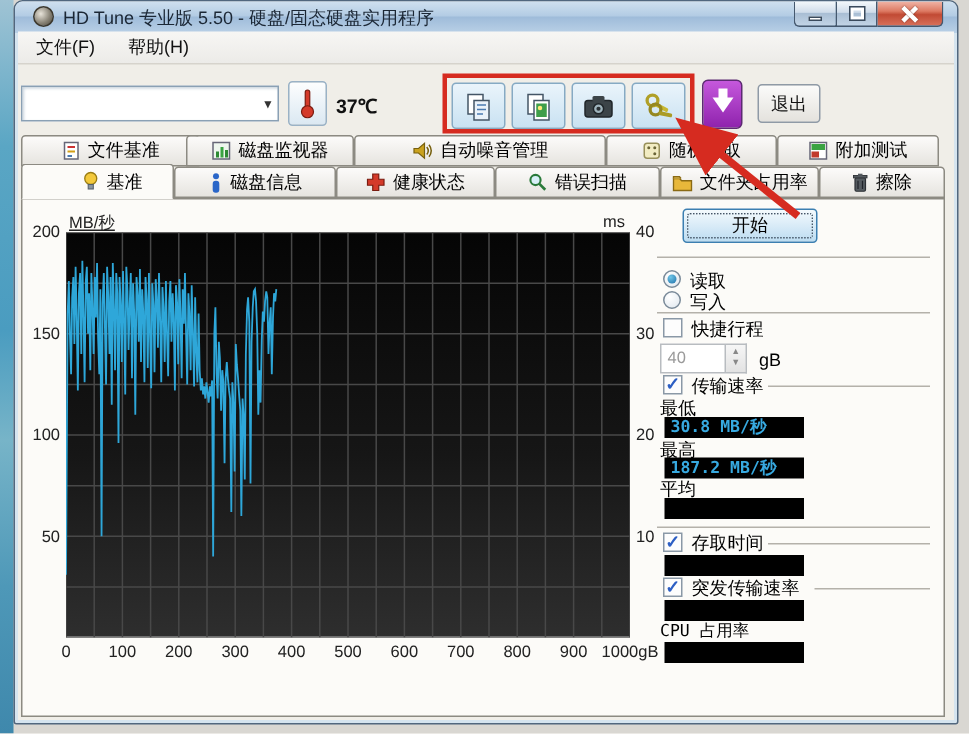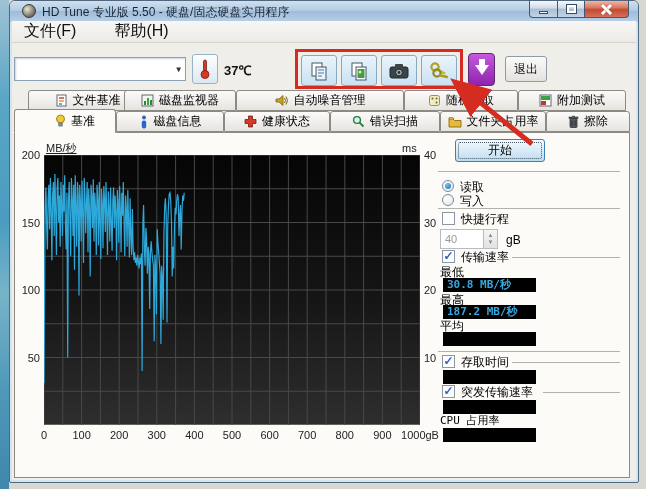--- a/index.html
+++ b/index.html
@@ -32,21 +32,21 @@
   .glyph-min { width:9px; height:3px; background:#fff; border:1px solid #3a4a5c; margin-top:6px; }
   .glyph-max { width:9px; height:8px; border:2px solid #fff; outline:1px solid #3a4a5c; background:transparent; }
   .glyph-x { position:relative; width:11px; height:11px; }
   .glyph-x::before,.glyph-x::after { content:""; position:absolute; left:4px; top:-1px; width:3px; height:13px;
     background:#fff; box-shadow:0 0 1px #6d2417; }
   .glyph-x::before { transform:rotate(45deg); } .glyph-x::after { transform:rotate(-45deg); }
 
   
   .menubar { position:absolute; left:3px; top:21px; width:624px; height:22px;
     background:linear-gradient(180deg,#f7f6f4,#ecebe8); border-bottom:1px solid #d6d3cc;
-    display:flex; align-items:center; gap:30px; padding-left:8px; font-size:16px; color:#111; }
+    display:flex; align-items:center; gap:14px; padding-left:8px; font-size:12px; color:#111; }
   .menu-item { padding:2px 4px; }
 
   
   .tool-dropdown { position:absolute; left:14px; top:57px; width:172px; height:24px; background:#fff;
     border:1px solid #8aa0b4; box-shadow:inset 1px 1px 2px #c9d4dd; font-family:"DejaVu Sans Mono", monospace;
     font-size:10px; color:#222; display:flex; align-items:center; padding-left:5px; }
   .dd-arrow { position:absolute; right:4px; top:7px; font-size:8px; color:#333; }
   .thermo-btn { position:absolute; left:192px; top:54px; width:26px; height:30px;
     border:1px solid #9ab2c6; border-radius:3px; background:linear-gradient(180deg,#fdfefe,#dbe8f2);
     display:flex; align-items:center; justify-content:center; }
@@ -181,21 +181,21 @@
     </svg>
   </div>
   <div class="purple-btn">
     <span class="down-arrow"></span>
   </div>
   <div class="exit-btn">
     <span>退出</span>
   </div>
   <div class="red-box"></div>
 
-  <div class="tab" style="left:28px;top:90px;width:119px;">
+  <div class="tab" style="left:14px;top:90px;width:119px;">
     <span class="ticon">
         <svg width="13" height="13" viewBox="0 0 13 13">
           <rect x="2" y="1" width="9" height="11" fill="#fff" stroke="#667" stroke-width="1"></rect>
           <line x1="4" y1="4" x2="9" y2="4" stroke="#c33" stroke-width="1.4"></line>
           <line x1="4" y1="7" x2="9" y2="7" stroke="#d4a018" stroke-width="1.4"></line>
           <line x1="4" y1="10" x2="7" y2="10" stroke="#4a7ab0" stroke-width="1.4"></line>
         </svg>
       </span>
     <span>文件基准</span>
   </div>

